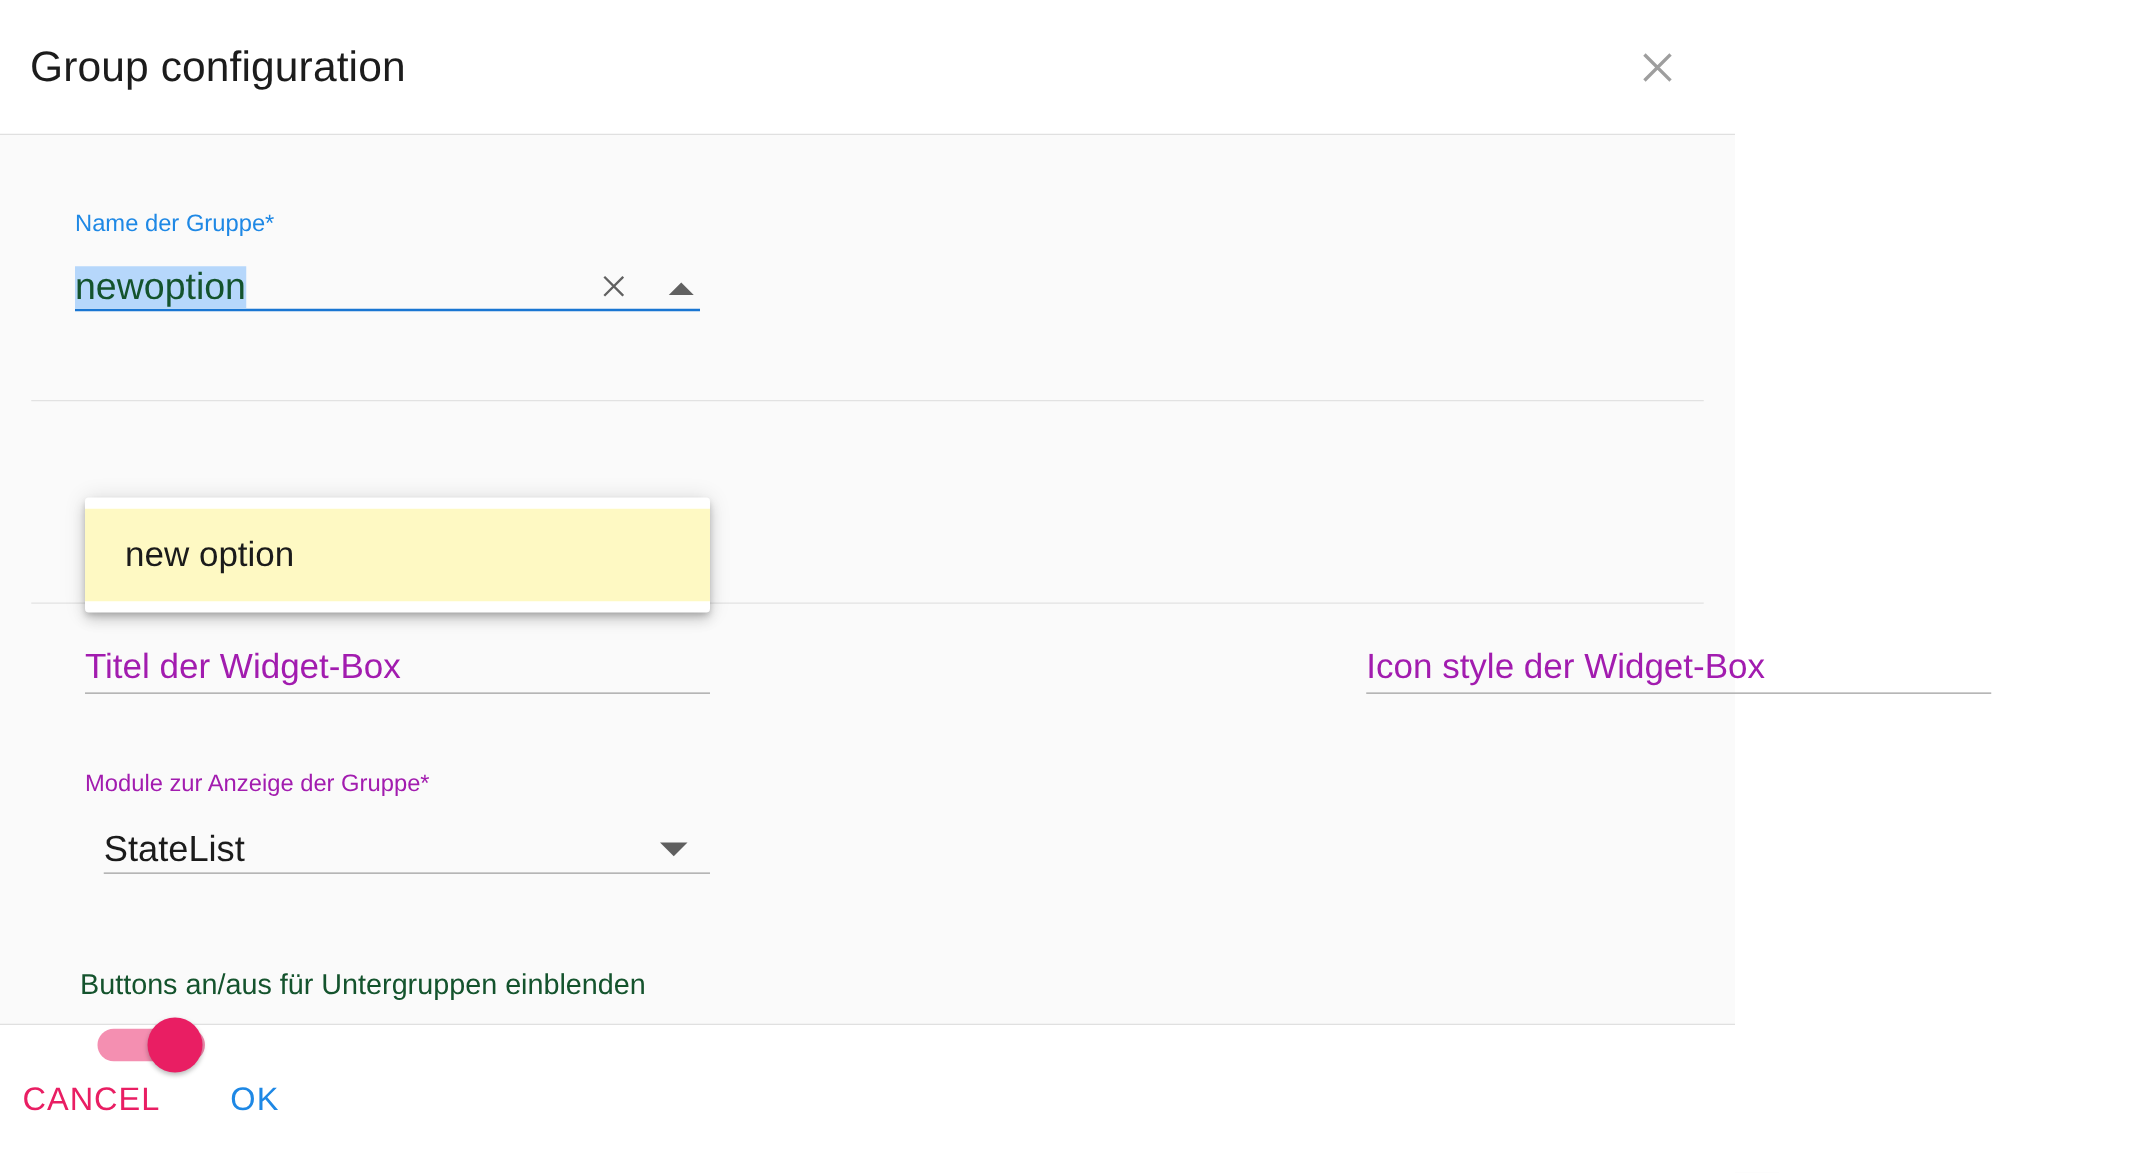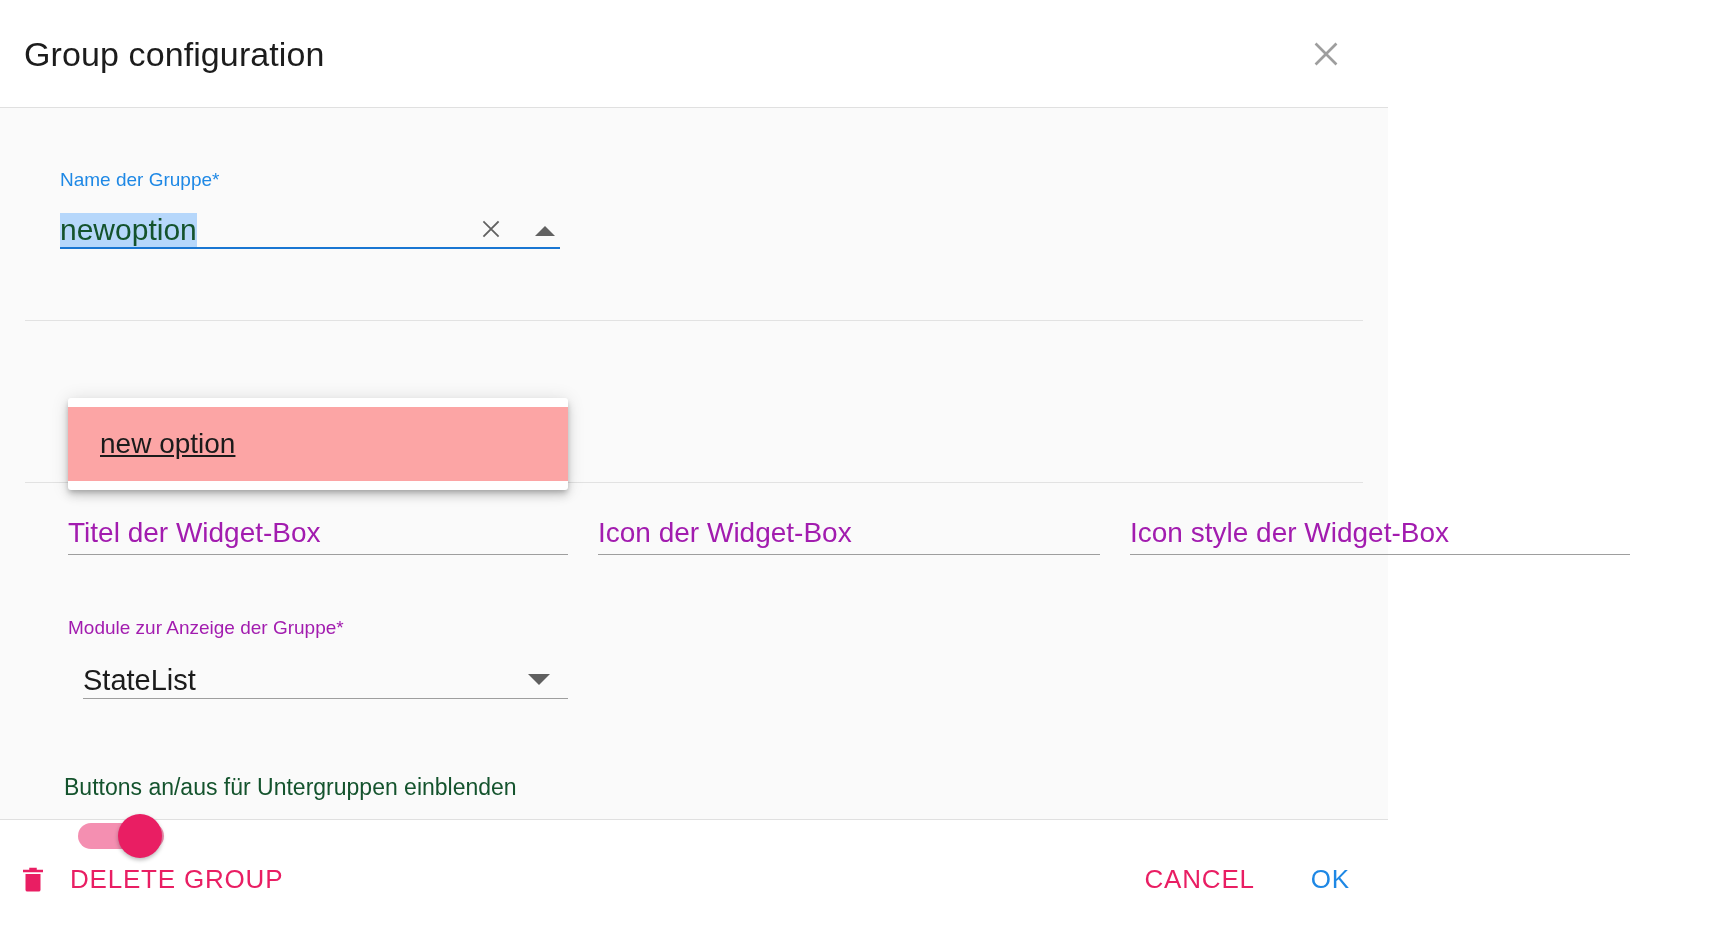--- a/index.html
+++ b/index.html
@@ -144,24 +144,23 @@
     box-sizing: border-box;
     z-index: 30;
   }
   .dropdown-option {
     height: 74px;
     display: flex;
     align-items: center;
     padding: 0 32px;
     font-size: 28px;
     color: #1b1b1b;
-    background: #fca5a5;
-    cursor: pointer;
-    box-sizing: border-box;
-    text-decoration: underline;
+    background: #fef9c3;
+    cursor: pointer;
+    box-sizing: border-box;
   }
 
   
   .widget-row {
     position: absolute;
     left: 0;
     top: 395px;
     width: 100%;
     height: 60px;
   }
@@ -175,21 +174,21 @@
   }
   .widget-field .ph {
     font-size: 28px;
     color: #a21caf;
     line-height: 1.25;
     padding-bottom: 4px;
     user-select: none;
   }
   .wf-1 { left: 68px;   width: 500px; }
   .wf-2 { left: 598px;  width: 502px; }
-  .wf-3 { left: 1130px; width: 500px; align-items: flex-end; }
+  .wf-3 { left: 1093px; width: 500px; align-items: flex-end; }
 
   
   .select-wrap {
     position: absolute;
     left: 68px;
     top: 510px;
     width: 500px;
   }
   .select-label {
     font-size: 19px;
@@ -345,23 +344,20 @@
     <div class="dropdown-panel">
       <div class="dropdown-option">
         <span>new option</span>
       </div>
     </div>
 
     <div class="widget-row">
       <div class="widget-field wf-1">
         <span class="ph">Titel der Widget-Box</span>
       </div>
-      <div class="widget-field wf-2">
-        <span class="ph">Icon der Widget-Box</span>
-      </div>
       <div class="widget-field wf-3">
         <span class="ph">Icon style der Widget-Box</span>
       </div>
     </div>
 
     <div class="select-wrap">
       <label class="select-label"><span>Module zur Anzeige der Gruppe</span><span class="req">*</span></label>
       <div class="select-row">
         <span class="select-value">StateList</span>
         <span class="caret-down"></span>
@@ -372,28 +368,19 @@
       <span class="toggle-label">Buttons an/aus für Untergruppen einblenden</span>
       <div class="switch">
         <div class="track"></div>
         <div class="thumb"></div>
       </div>
     </div>
 
   </div>
 
   <div class="dialog-footer">
-    <div class="footer-left">
-      <span class="trash-icon">
-        <svg width="30" height="32" viewBox="0 0 24 24" aria-hidden="true">
-          <path d="M9 3h6v1.6h5V6.6H4V4.6h5V3z" fill="#e91e63"></path>
-          <path d="M6 8h12v12.5a1.5 1.5 0 0 1-1.5 1.5h-9A1.5 1.5 0 0 1 6 20.5V8z" fill="#e91e63"></path>
-        </svg>
-      </span>
-      <span class="text-btn btn-pink">DELETE GROUP</span>
-    </div>
     <div class="footer-right">
       <button class="text-btn btn-pink">CANCEL</button>
       <button class="text-btn btn-blue">OK</button>
     </div>
   </div>
 
 </div>
 
 </body></html>

